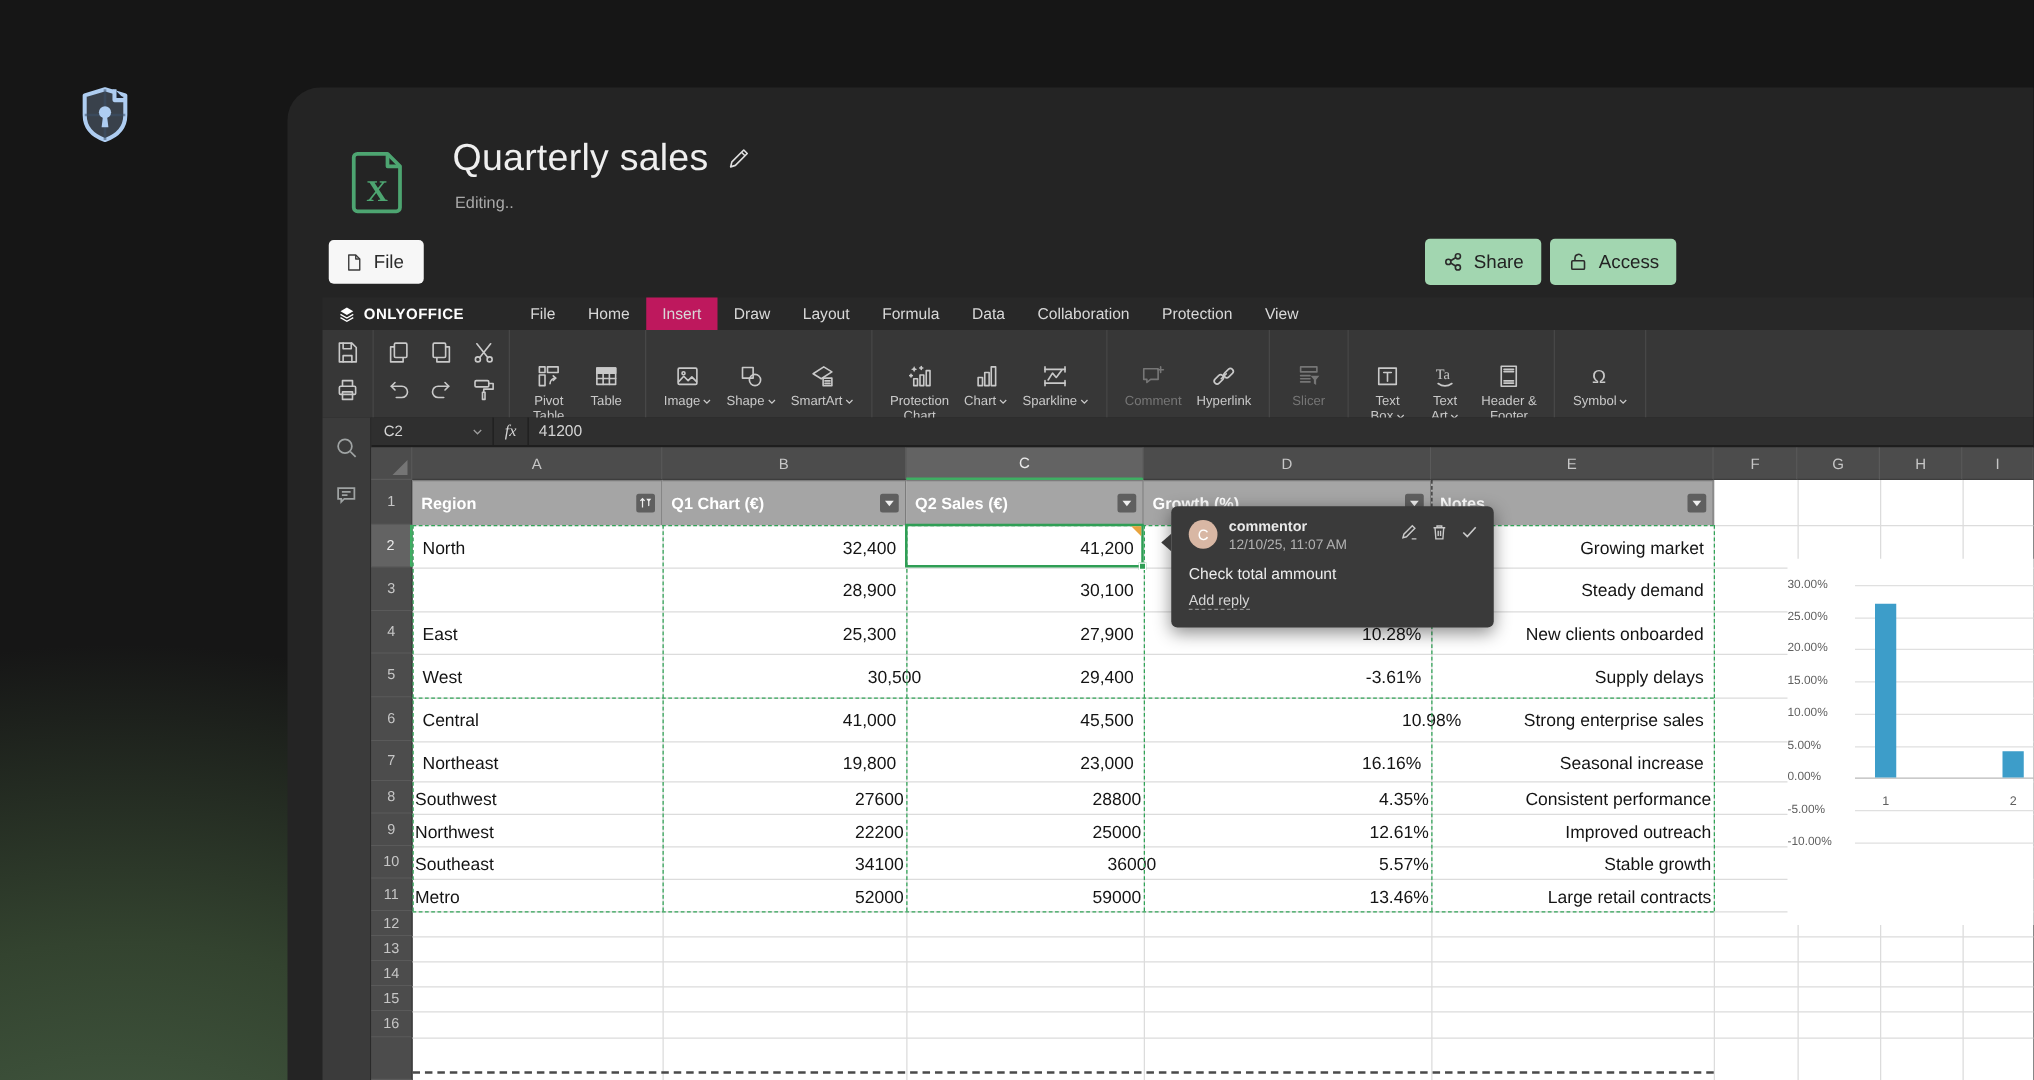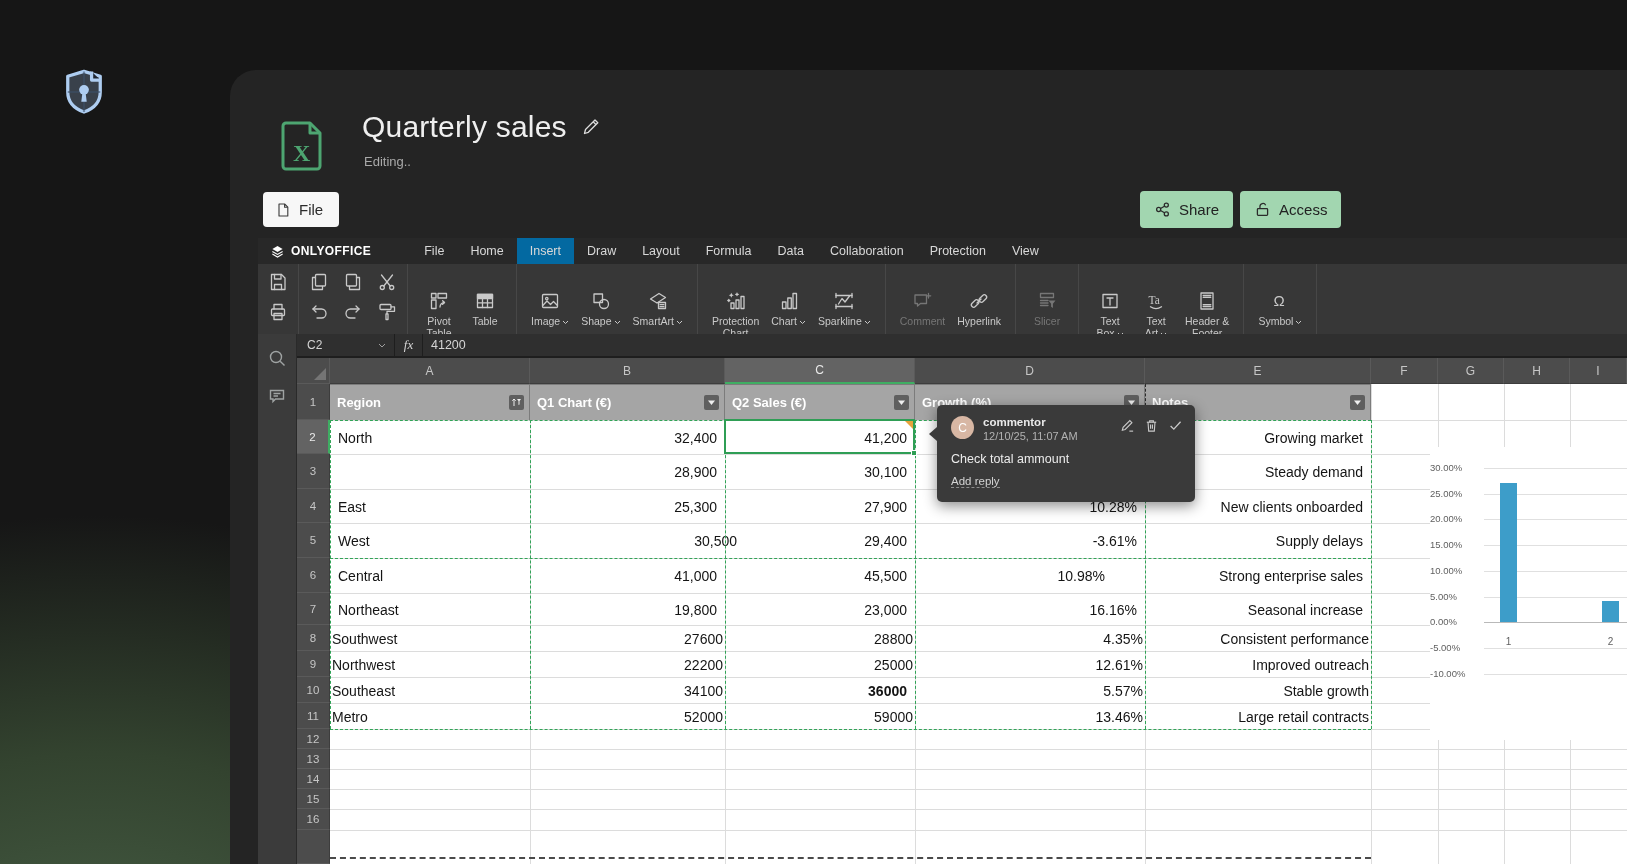--- a/index.html
+++ b/index.html
@@ -27,21 +27,21 @@
     font-size:15px;color:#222;font-family:inherit;cursor:pointer;}
   .pill-btn svg{width:17px;height:17px;color:#2b2b2b;}
   
   .menubar{position:absolute;left:28px;right:0;top:168px;height:26px;background:#282828;
     display:flex;align-items:stretch;}
   .logo{display:flex;align-items:center;gap:6px;padding:0 14px 0 12px;margin-right:26px;}
   .logo svg{width:15px;height:15px;color:#fff;}
   .logo span{color:#fff;font-weight:700;font-size:12px;letter-spacing:.4px;}
   .tabs{display:flex;align-items:stretch;}
   .tab{display:flex;align-items:center;padding:0 13px;font-size:12.5px;color:#d8d8d8;cursor:pointer;}
-  .tab.active{background:#0369a1;}
+  .tab.active{background:#be185d;}
   
   .toolbar{position:absolute;left:28px;right:0;top:194px;height:70px;background:#373737;
     display:flex;align-items:stretch;color:#c9c9c9;}
   .tgroup{display:flex;align-items:flex-start;padding:6px 8px;border-right:1px solid #474747;}
   .mini{display:flex;flex-direction:column;gap:6px;}
   .mini-row{display:flex;gap:10px;}
   .mini .ticon{width:24px;height:24px;display:flex;align-items:center;justify-content:center;cursor:pointer;}
   .bigbtn{display:flex;flex-direction:column;align-items:center;min-width:46px;padding:2px 6px 0;cursor:pointer;margin-top:17px;}
   .bigbtn .ticon{width:24px;height:24px;display:flex;align-items:center;justify-content:center;}
   .bigbtn .blabel{margin-top:3px;font-size:10.5px;line-height:11.5px;text-align:center;color:#c9c9c9;white-space:nowrap;}
@@ -678,40 +678,40 @@
         <div class="cell num" style="left: 618px; top: 132px; width: 230px; height: 33px; padding-left: 2px; padding-right: 8px;">10.28%</div>
         <div class="cell num" style="left: 848px; top: 132px; width: 226px; height: 33px; padding-left: 2px; padding-right: 8px;">New clients onboarded</div>
         <div class="cell" style="left: 33px; top: 166px; width: 200px; height: 34px; padding-left: 8px; padding-right: 2px;">West</div>
         <div class="cell num" style="left: 233px; top: 166px; width: 195px; height: 34px; padding-left: 2px; padding-right: 8px; margin-left: 20px;">30,500</div>
         <div class="cell num" style="left: 428px; top: 166px; width: 190px; height: 34px; padding-left: 2px; padding-right: 8px;">29,400</div>
         <div class="cell num" style="left: 618px; top: 166px; width: 230px; height: 34px; padding-left: 2px; padding-right: 8px;">-3.61%</div>
         <div class="cell num" style="left: 848px; top: 166px; width: 226px; height: 34px; padding-left: 2px; padding-right: 8px;">Supply delays</div>
         <div class="cell" style="left: 33px; top: 201px; width: 200px; height: 34px; padding-left: 8px; padding-right: 2px;">Central</div>
         <div class="cell num" style="left: 233px; top: 201px; width: 195px; height: 34px; padding-left: 2px; padding-right: 8px;">41,000</div>
         <div class="cell num" style="left: 428px; top: 201px; width: 190px; height: 34px; padding-left: 2px; padding-right: 8px;">45,500</div>
-        <div class="cell num" style="left: 586px; top: 201px; width: 230px; height: 34px; padding-left: 0; padding-right: 8px;">10.98%</div>
+        <div class="cell num" style="left: 650px; top: 201px; width: 230px; height: 34px; padding-left: 0; padding-right: 8px;">10.98%</div>
         <div class="cell num" style="left: 848px; top: 201px; width: 226px; height: 34px; padding-left: 2px; padding-right: 8px;">Strong enterprise sales</div>
         <div class="cell" style="left: 33px; top: 236px; width: 200px; height: 31px; padding-left: 8px; padding-right: 2px;">Northeast</div>
         <div class="cell num" style="left: 233px; top: 236px; width: 195px; height: 31px; padding-left: 2px; padding-right: 8px;">19,800</div>
         <div class="cell num" style="left: 428px; top: 236px; width: 190px; height: 31px; padding-left: 2px; padding-right: 8px;">23,000</div>
         <div class="cell num" style="left: 618px; top: 236px; width: 230px; height: 31px; padding-left: 2px; padding-right: 8px;">16.16%</div>
         <div class="cell num" style="left: 848px; top: 236px; width: 226px; height: 31px; padding-left: 2px; padding-right: 8px;">Seasonal increase</div>
         <div class="cell" style="left: 33px; top: 268px; width: 200px; height: 25px; padding-left: 2px; padding-right: 2px;">Southwest</div>
         <div class="cell num" style="left: 233px; top: 268px; width: 195px; height: 25px; padding-left: 2px; padding-right: 2px;">27600</div>
         <div class="cell num" style="left: 428px; top: 268px; width: 190px; height: 25px; padding-left: 2px; padding-right: 2px;">28800</div>
         <div class="cell num" style="left: 618px; top: 268px; width: 230px; height: 25px; padding-left: 2px; padding-right: 2px;">4.35%</div>
         <div class="cell num" style="left: 848px; top: 268px; width: 226px; height: 25px; padding-left: 2px; padding-right: 2px;">Consistent performance</div>
         <div class="cell" style="left: 33px; top: 294px; width: 200px; height: 25px; padding-left: 2px; padding-right: 2px;">Northwest</div>
         <div class="cell num" style="left: 233px; top: 294px; width: 195px; height: 25px; padding-left: 2px; padding-right: 2px;">22200</div>
         <div class="cell num" style="left: 428px; top: 294px; width: 190px; height: 25px; padding-left: 2px; padding-right: 2px;">25000</div>
         <div class="cell num" style="left: 618px; top: 294px; width: 230px; height: 25px; padding-left: 2px; padding-right: 2px;">12.61%</div>
         <div class="cell num" style="left: 848px; top: 294px; width: 226px; height: 25px; padding-left: 2px; padding-right: 2px;">Improved outreach</div>
         <div class="cell" style="left: 33px; top: 320px; width: 200px; height: 25px; padding-left: 2px; padding-right: 2px;">Southeast</div>
         <div class="cell num" style="left: 233px; top: 320px; width: 195px; height: 25px; padding-left: 2px; padding-right: 2px;">34100</div>
-        <div class="cell num" style="left: 422px; top: 320px; width: 190px; height: 25px; padding-left: 2px; padding-right: 2px; font-weight: bold;">36000</div>
+        <div class="cell num" style="left: 440px; top: 320px; width: 190px; height: 25px; padding-left: 2px; padding-right: 2px;">36000</div>
         <div class="cell num" style="left: 618px; top: 320px; width: 230px; height: 25px; padding-left: 2px; padding-right: 2px;">5.57%</div>
         <div class="cell num" style="left: 848px; top: 320px; width: 226px; height: 25px; padding-left: 2px; padding-right: 2px;">Stable growth</div>
         <div class="cell" style="left: 33px; top: 346px; width: 200px; height: 25px; padding-left: 2px; padding-right: 2px;">Metro</div>
         <div class="cell num" style="left: 233px; top: 346px; width: 195px; height: 25px; padding-left: 2px; padding-right: 2px;">52000</div>
         <div class="cell num" style="left: 428px; top: 346px; width: 190px; height: 25px; padding-left: 2px; padding-right: 2px;">59000</div>
         <div class="cell num" style="left: 618px; top: 346px; width: 230px; height: 25px; padding-left: 2px; padding-right: 2px;">13.46%</div>
         <div class="cell num" style="left: 848px; top: 346px; width: 226px; height: 25px; padding-left: 2px; padding-right: 2px;">Large retail contracts</div>
         <div class="gdash v" style="left: 33px; top: 62px; height: 309px;"></div>
         <div class="gdash v" style="left: 233px; top: 62px; height: 309px;"></div>
         <div class="gdash v" style="left: 428px; top: 62px; height: 309px;"></div>

